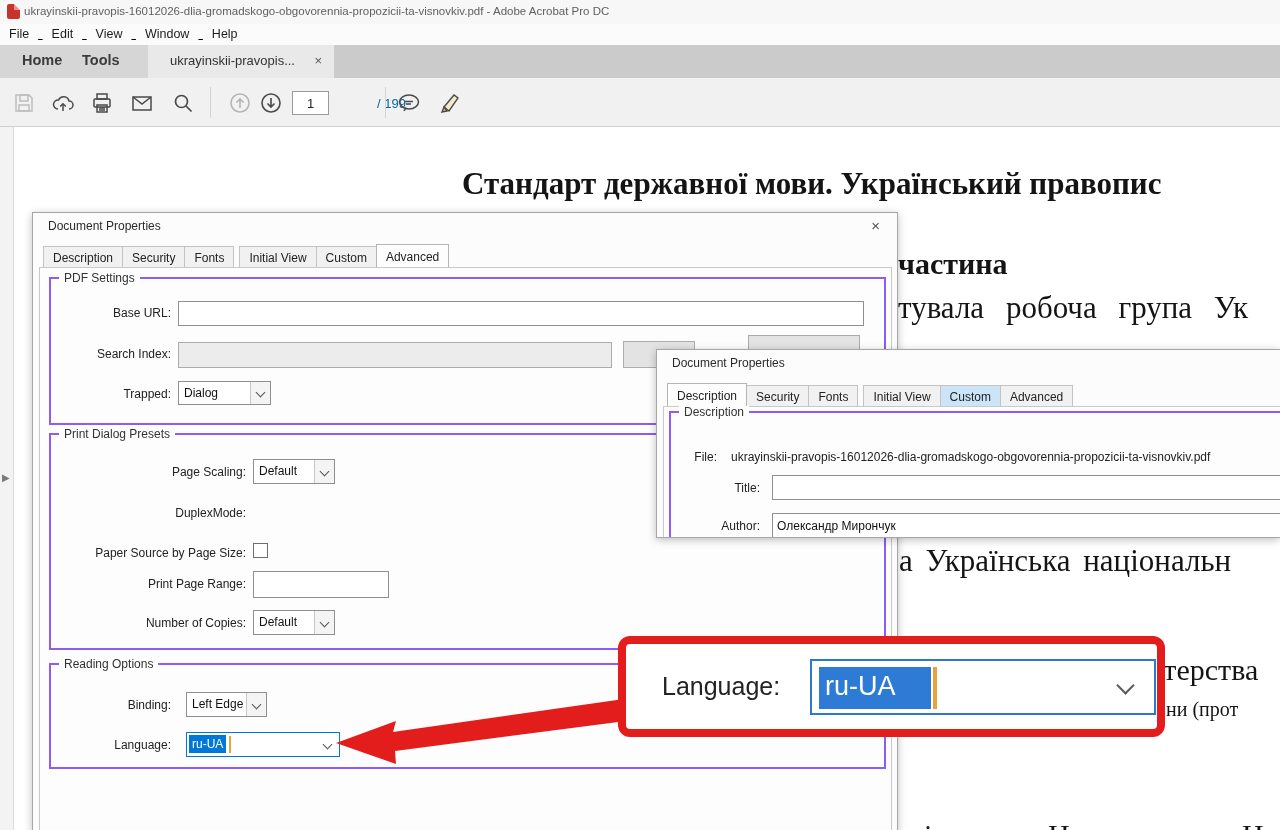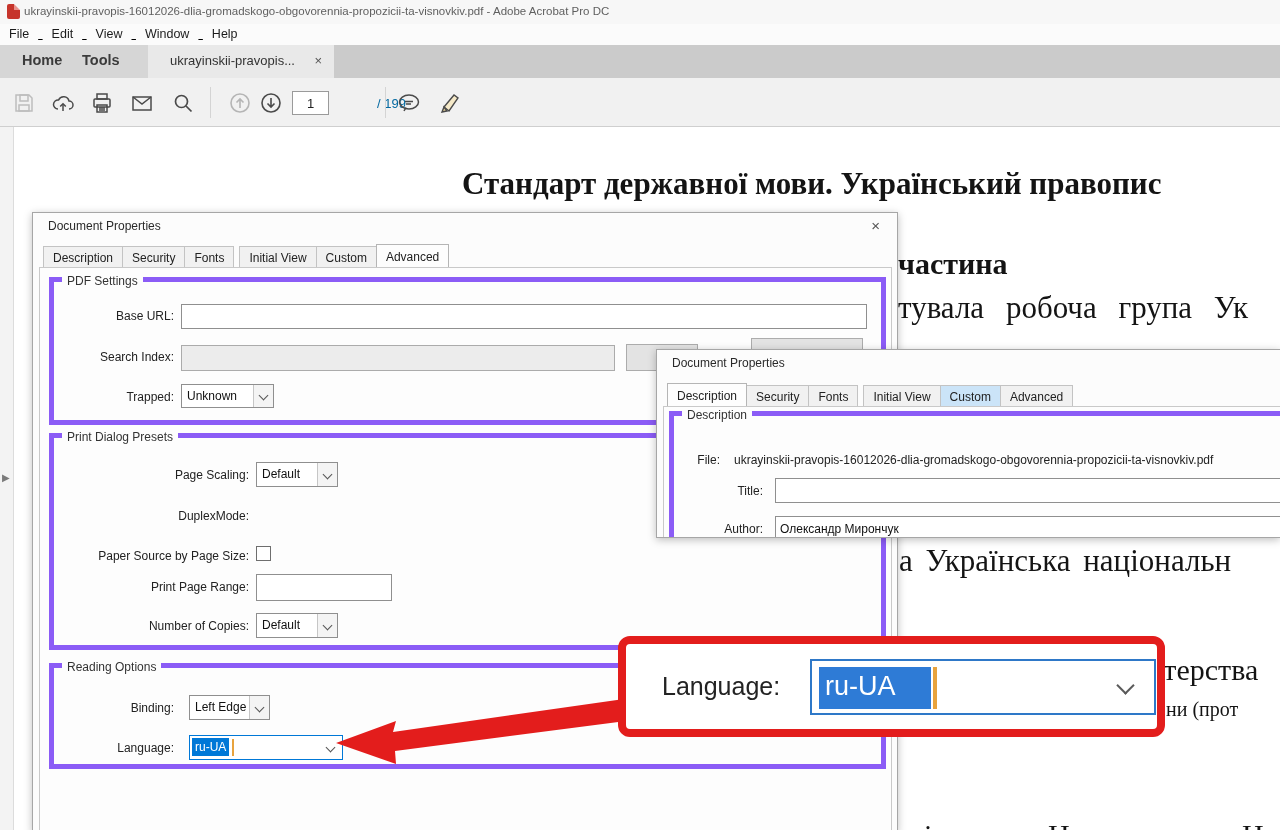--- a/index.html
+++ b/index.html
@@ -42,21 +42,21 @@
 
   
   .dlg { background:#fcfcfc; border:1px solid #a6a6a6; box-shadow:0 2px 8px rgba(0,0,0,.25); }
   .dlg-title { position:absolute; left:15px; top:6px; font-size:12px; color:#2a2a2a; }
   .dlg-x { position:absolute; right:17px; top:4px; font-size:15px; color:#555; }
   .tabs { position:absolute; left:10px; height:23px; }
   .tab { position:relative; display:inline-block; vertical-align:bottom; font-size:12px; color:#222; background:#f1f1f1; border:1px solid #c3c3c3; border-bottom:none; padding:4px 9px 3px 9px; margin-right:-1px; height:21px; }
   .tab.active { background:#fdfdfd; height:23px; padding-top:5px; z-index:3; border-color:#b5b5b5; }
   .tab.hl { background:#cbe4f8; }
   .tabpage { position:absolute; border:1px solid #c9c9c9; background:#fdfdfd; }
-  .grp { position:absolute; border:5px solid #8b5cf6; }
+  .grp { position:absolute; border:2px solid #8b5cf6; }
   .grp > .gl { position:absolute; left:8px; top:-8px; background:#fdfdfd; padding:0 5px; font-size:12px; color:#333; }
   .lbl { position:absolute; font-size:12px; color:#222; text-align:right; white-space:nowrap; }
   .inp { position:absolute; background:#fff; border:1px solid #8f8f8f; font-size:12px; color:#111; padding:0 4px; font-family:"Liberation Sans",sans-serif; }
   .inp:disabled, .inp.dis { background:#ececec; border-color:#ababab; }
   .combo { position:absolute; background:#fff; border:1px solid #8f8f8f; font-size:12px; color:#111; }
   .combo .val { position:absolute; left:5px; top:4px; white-space:nowrap; }
   .combo .dropzone { position:absolute; right:0; top:0; bottom:0; width:20px; background:#f4f4f4; border-left:1px solid #c6c6c6; }
   .chev { position:absolute; width:7px; height:7px; border-right:1.4px solid #555; border-bottom:1.4px solid #555; transform:rotate(45deg); }
   .checkbox { position:absolute; width:15px; height:15px; background:#fff; border:1px solid #6e6e6e; }
   .btn-frag { position:absolute; background:#e3e3e3; border:1px solid #acacac; }
@@ -198,21 +198,21 @@
   <div class="grp" style="left:16px; top:64px; width:837px; height:148px;">
     <span class="gl">PDF Settings</span>
     <div class="lbl" style="left:0; top:27px; width:120px;">Base URL:</div>
     <input class="inp" style="left: 127px; top: 22px; width: 686px; height: 25px;" value="">
     <div class="lbl" style="left:0; top:68px; width:120px;">Search Index:</div>
     <input class="inp dis" style="left: 127px; top: 63px; width: 434px; height: 26px;" disabled="" value="">
     <div class="btn-frag" style="left:572px; top:62px; width:72px; height:27px;"></div>
     <div class="btn-frag" style="left:697px; top:56px; width:112px; height:18px;"></div>
     <div class="lbl" style="left:0; top:108px; width:120px;">Trapped:</div>
     <div class="combo" style="left:127px; top:102px; width:93px; height:24px;">
-      <span class="val">Unknown</span>
+      <span class="val">Dialog</span>
       <span class="dropzone"></span>
       <span class="chev" style="right:6px; top:7px;"></span>
     </div>
   </div>
 
   <div class="grp" style="left:16px; top:220px; width:837px; height:217px;">
     <span class="gl">Print Dialog Presets</span>
     <div class="lbl" style="left:0; top:30px; width:195px;">Page Scaling:</div>
     <div class="combo" style="left:202px; top:24px; width:82px; height:25px;">
       <span class="val">Default</span>

